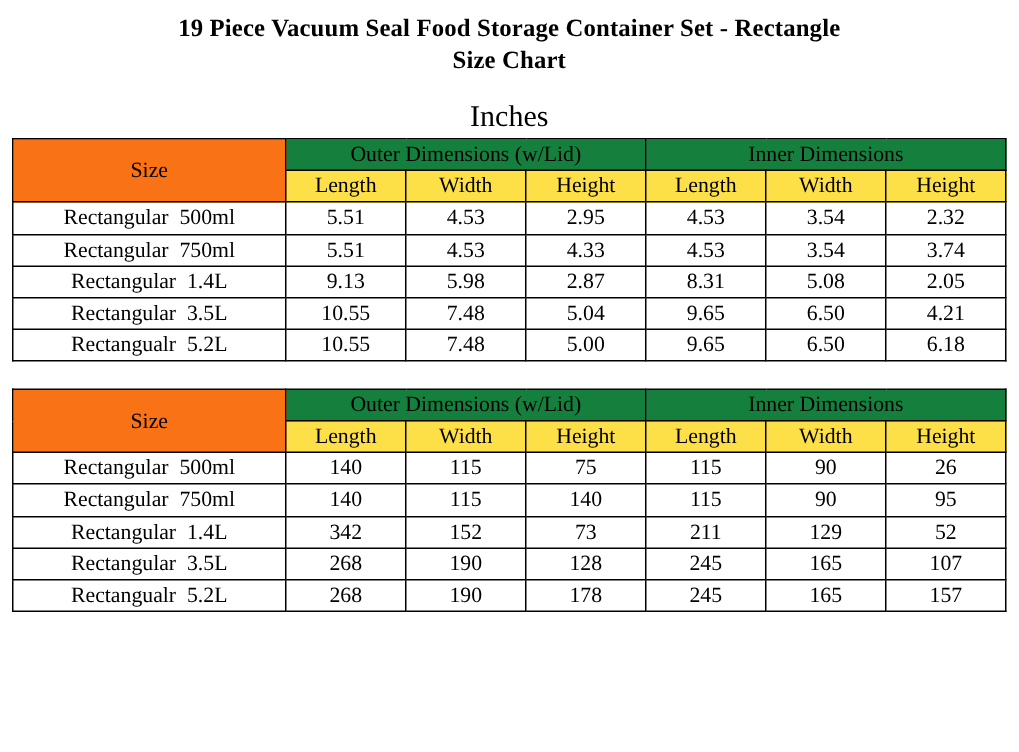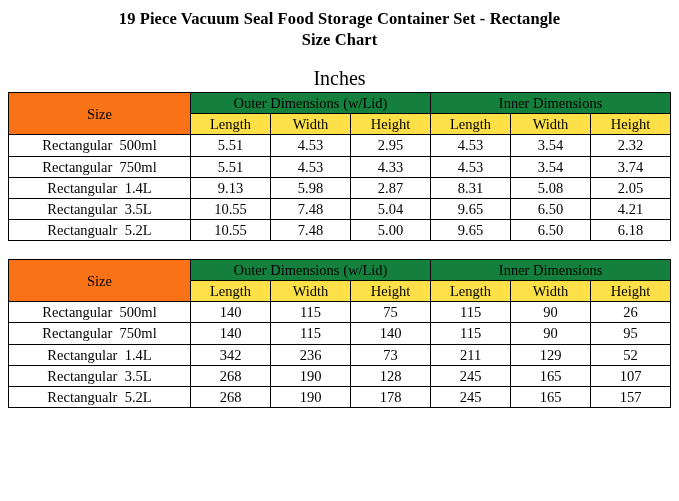--- a/index.html
+++ b/index.html
@@ -213,21 +213,21 @@
         <td>140</td>
         <td>115</td>
         <td>140</td>
         <td>115</td>
         <td>90</td>
         <td>95</td>
       </tr>
       <tr>
         <td class="row-label">Rectangular  1.4L</td>
         <td>342</td>
-        <td>236</td>
+        <td>152</td>
         <td>73</td>
         <td>211</td>
         <td>129</td>
         <td>52</td>
       </tr>
       <tr>
         <td class="row-label">Rectangular  3.5L</td>
         <td>268</td>
         <td>190</td>
         <td>128</td>

